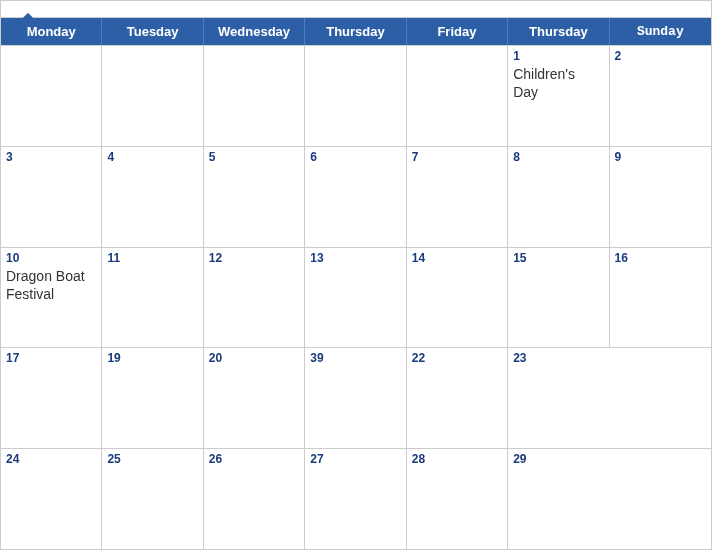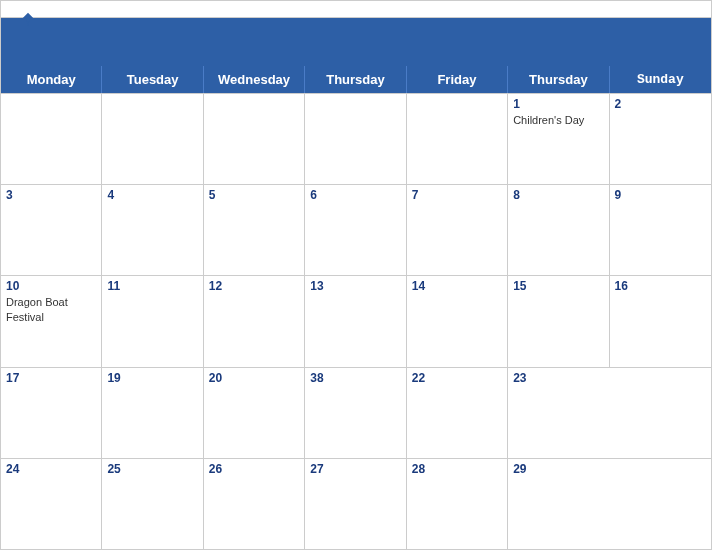--- a/index.html
+++ b/index.html
@@ -68,21 +68,20 @@
       grid-template-columns: repeat(7, 1fr);
       background: #2d5fa6;
     }
     .day-header {
       color: #fff;
       text-align: center;
       padding: 6px 0;
       font-size: 13px;
       font-weight: bold;
       border-right: 1px solid #4a7cc7;
-      margin-top: 48px;
     }
     .day-header:last-child {
       border-right: none;
       font-family: Liberation Mono, monospace;
     }
     .weeks {
       flex: 1;
       display: flex;
       flex-direction: column;
     }
@@ -106,21 +105,21 @@
       background: #fff;
     }
     .day-number {
       font-size: 12px;
       font-weight: bold;
       color: #1a3a7c;
       display: block;
       margin-bottom: 2px;
     }
     .holiday-label {
-      font-size: 11px;
+      font-size: 14px;
       color: #333;
       line-height: 1.3;
       display: block;
     }
     
     .week-row:nth-child(odd) .day-cell {
       background: #fff;
     }
   </style>
 </head>
@@ -217,21 +216,21 @@
           <div class="day-cell">
             <span class="day-number">17</span>
           </div>
           <div class="day-cell">
             <span class="day-number">19</span>
           </div>
           <div class="day-cell">
             <span class="day-number">20</span>
           </div>
           <div class="day-cell">
-            <span class="day-number">38</span>
+            <span class="day-number">39</span>
           </div>
           <div class="day-cell">
             <span class="day-number">22</span>
           </div>
           <div class="day-cell">
             <span class="day-number">23</span>
           </div>
         </div>
         <div class="week-row">
           <div class="day-cell">

